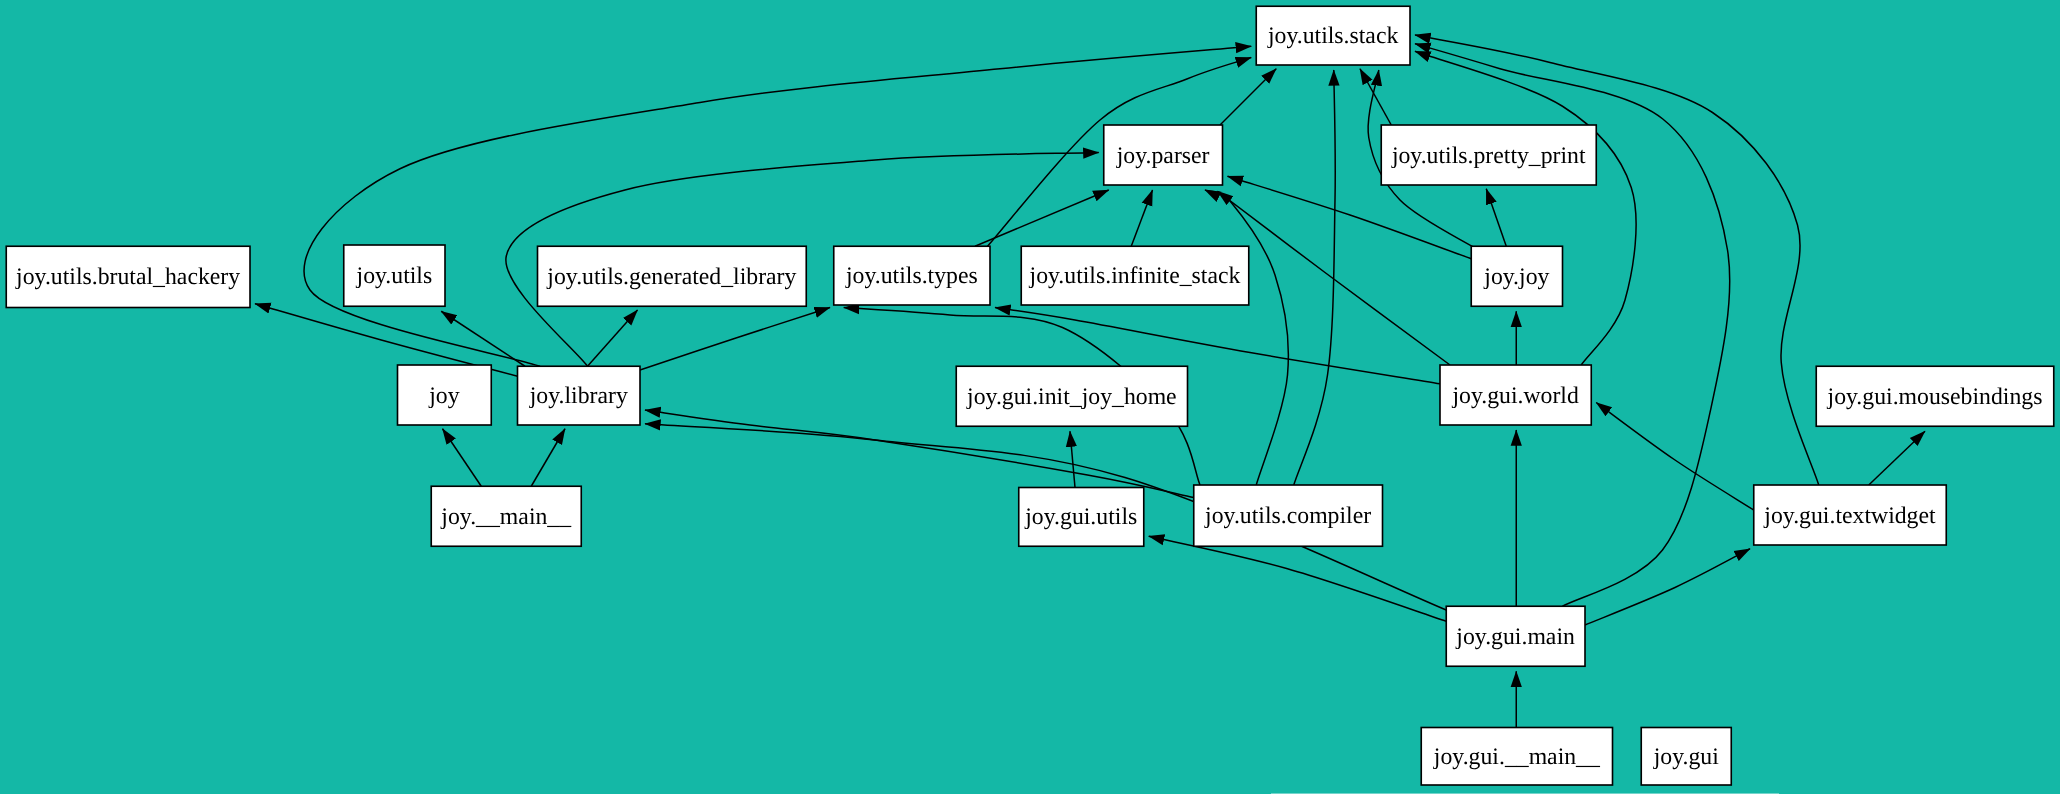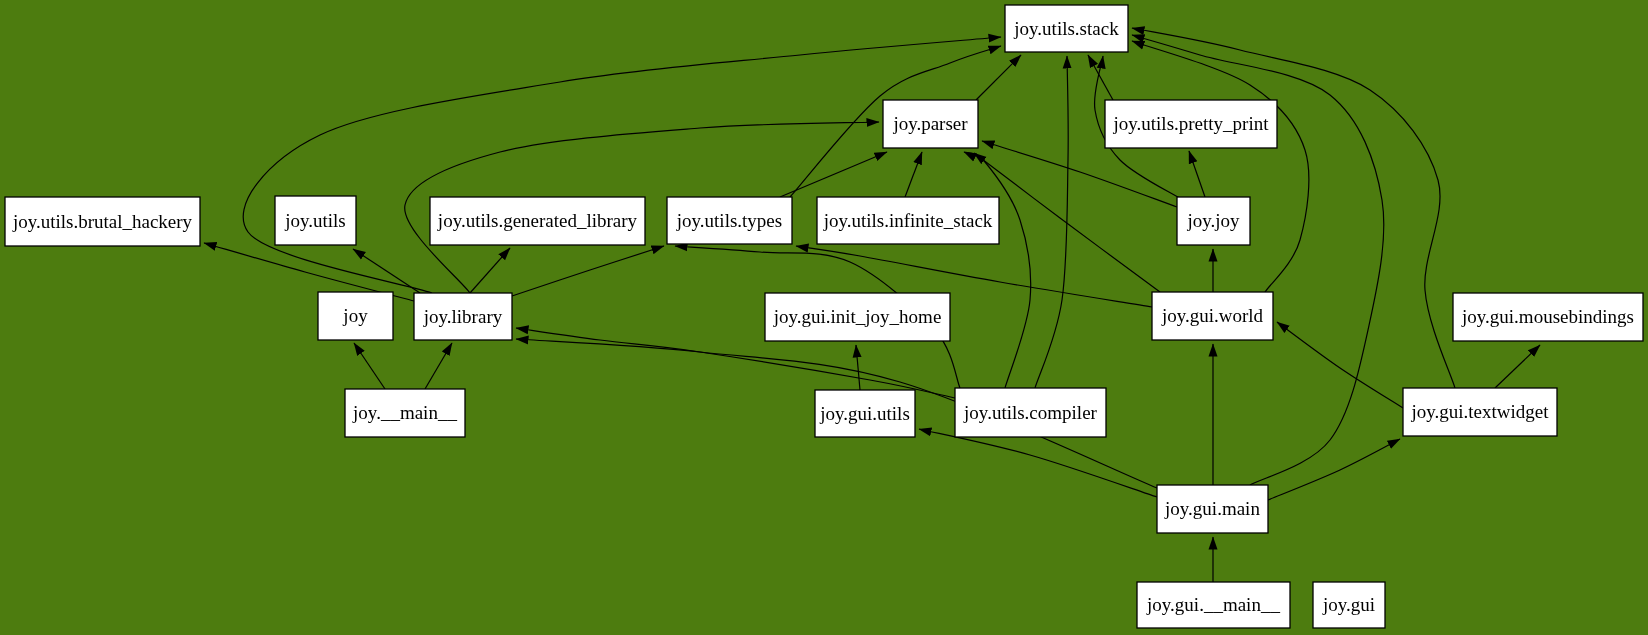--- a/index.html
+++ b/index.html
@@ -4,21 +4,21 @@
 <style>
   html, body {
     margin: 0;
     padding: 0;
     background: #ffffff;
   }
   #stage {
     position: relative;
     width: 1648px;
     height: 635px;
-    background: #4d7c0f;
+    background: #14b8a6;
     overflow: hidden;
   }
   svg text {
     font-family: "Liberation Serif", "DejaVu Serif", serif;
     font-size: 19px;
     fill: #000000;
   }
   svg rect.node {
     fill: #ffffff;
     stroke: #000000;

